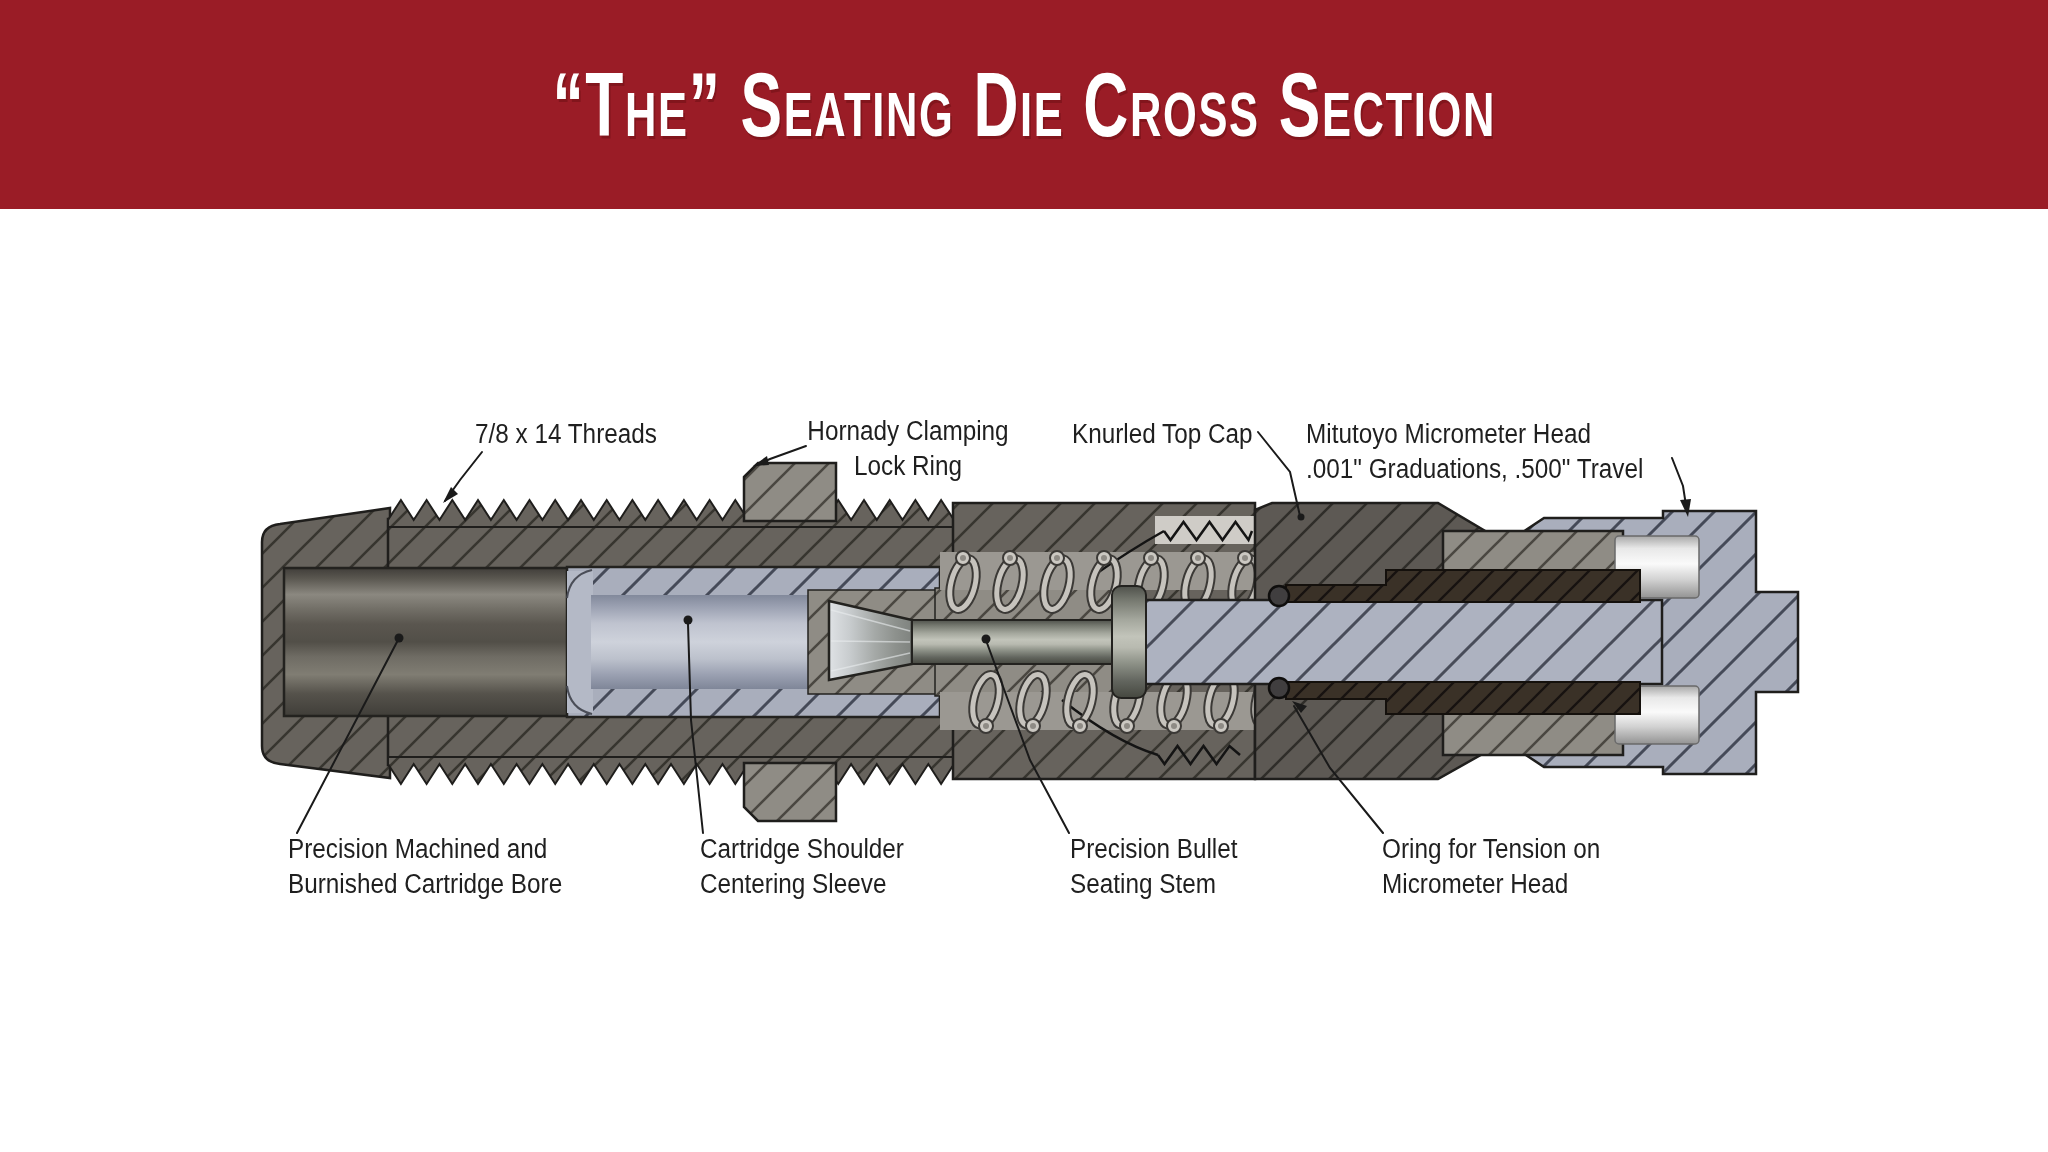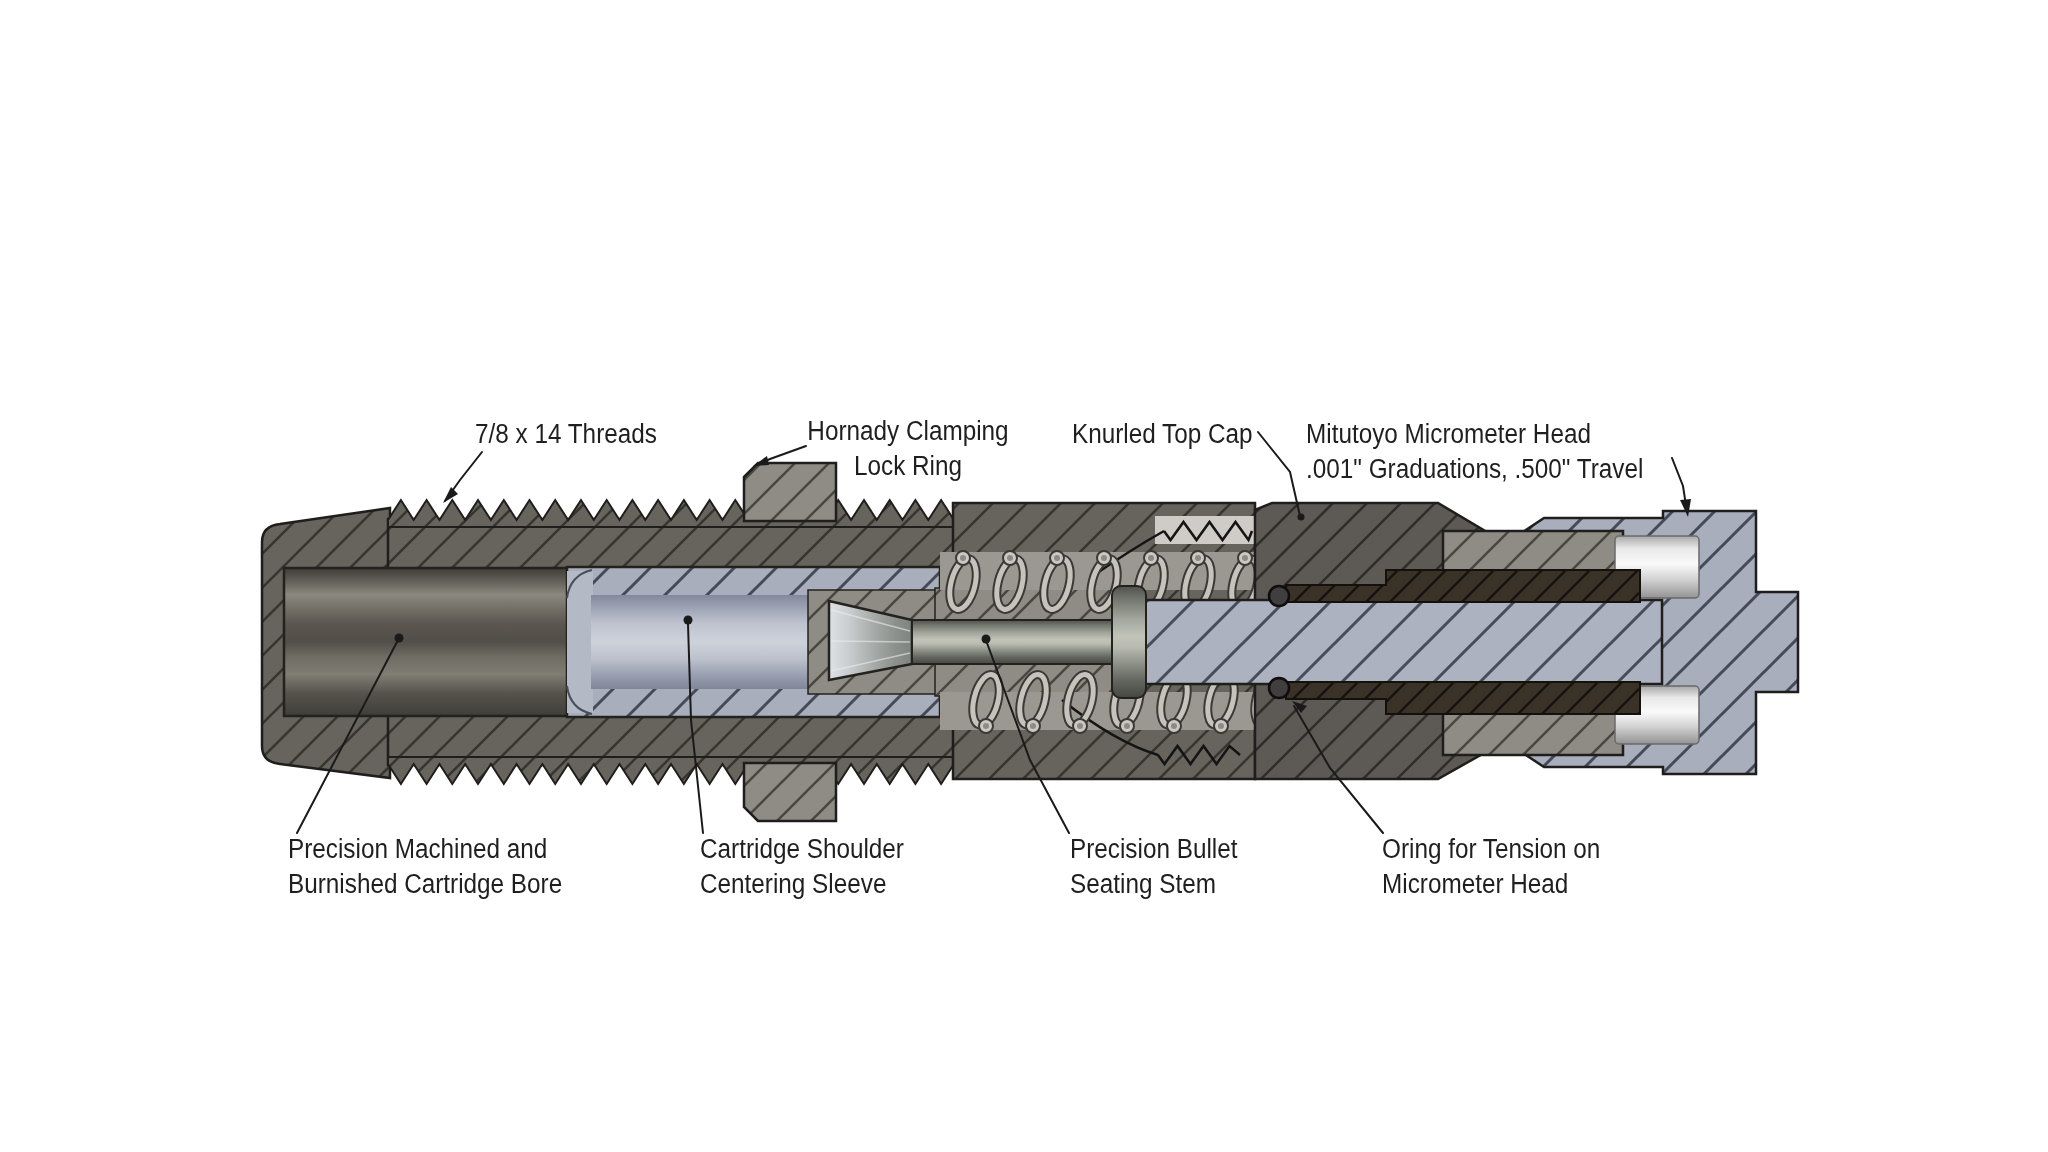--- a/index.html
+++ b/index.html
@@ -16,20 +16,23 @@
   .lbl{position:absolute;color:#1f1f1f;font-size:27px;line-height:35px;white-space:nowrap;
        transform:scaleX(0.9);transform-origin:0 0;}
   .lbl.center{text-align:center;transform-origin:50% 0;}
   .lbl div{white-space:nowrap;}
 </style>
 </head>
 <body>
 
 <div class="stage">
 
+  <header class="banner" style="background: rgb(154, 28, 38);">
+    <h1 style="color: rgb(255, 255, 255);">“The” Seating Die Cross Section</h1>
+  </header>
 
   <svg id="diagram" class="diagram-svg" viewBox="0 0 2048 1152">
     <defs>
 
       <pattern id="hD" width="34" height="34" patternUnits="userSpaceOnUse">
         <rect width="34" height="34" fill="#67635d"></rect>
         <path d="M0,34 L34,0 M-8,8 L8,-8 M26,42 L42,26" stroke="#37352f" stroke-width="2.6"></path>
       </pattern>
       <pattern id="hC" width="34" height="34" patternUnits="userSpaceOnUse">
         <rect width="34" height="34" fill="#5d5954"></rect>

